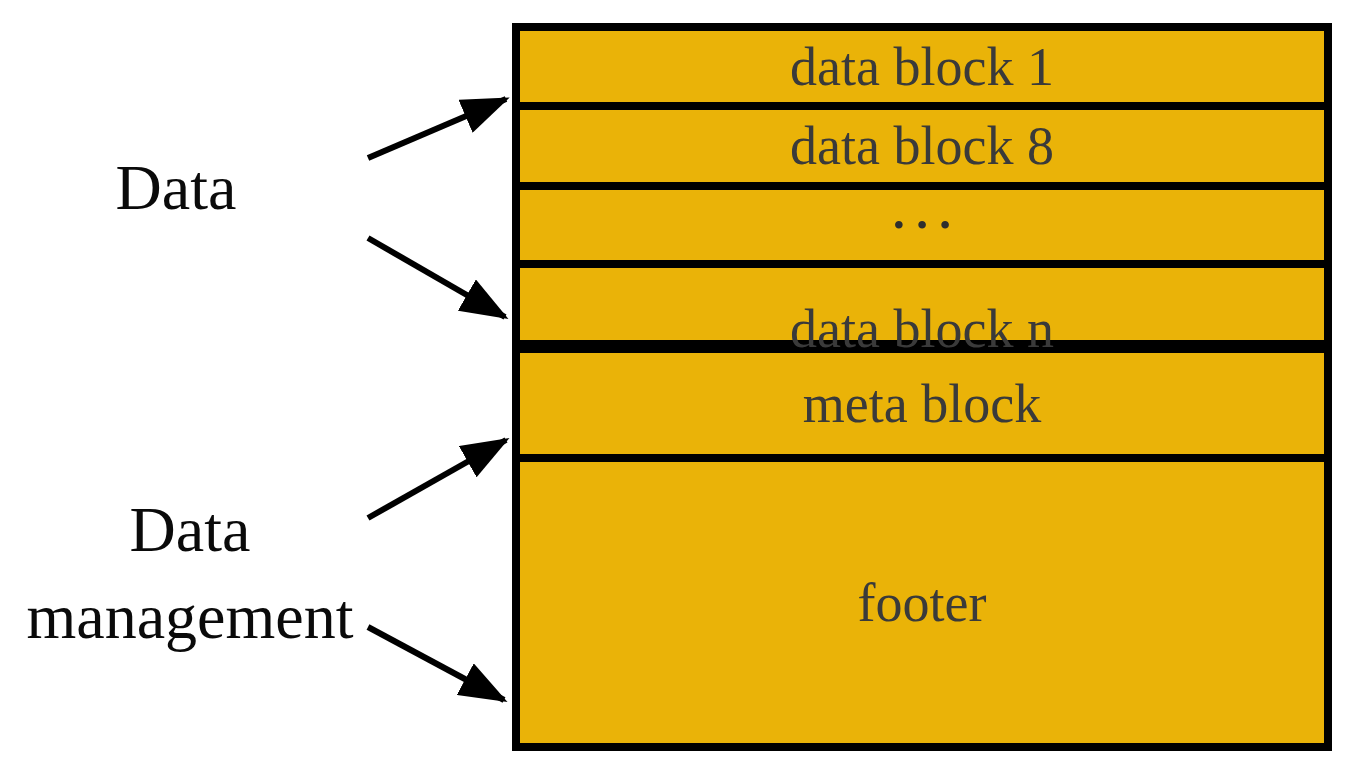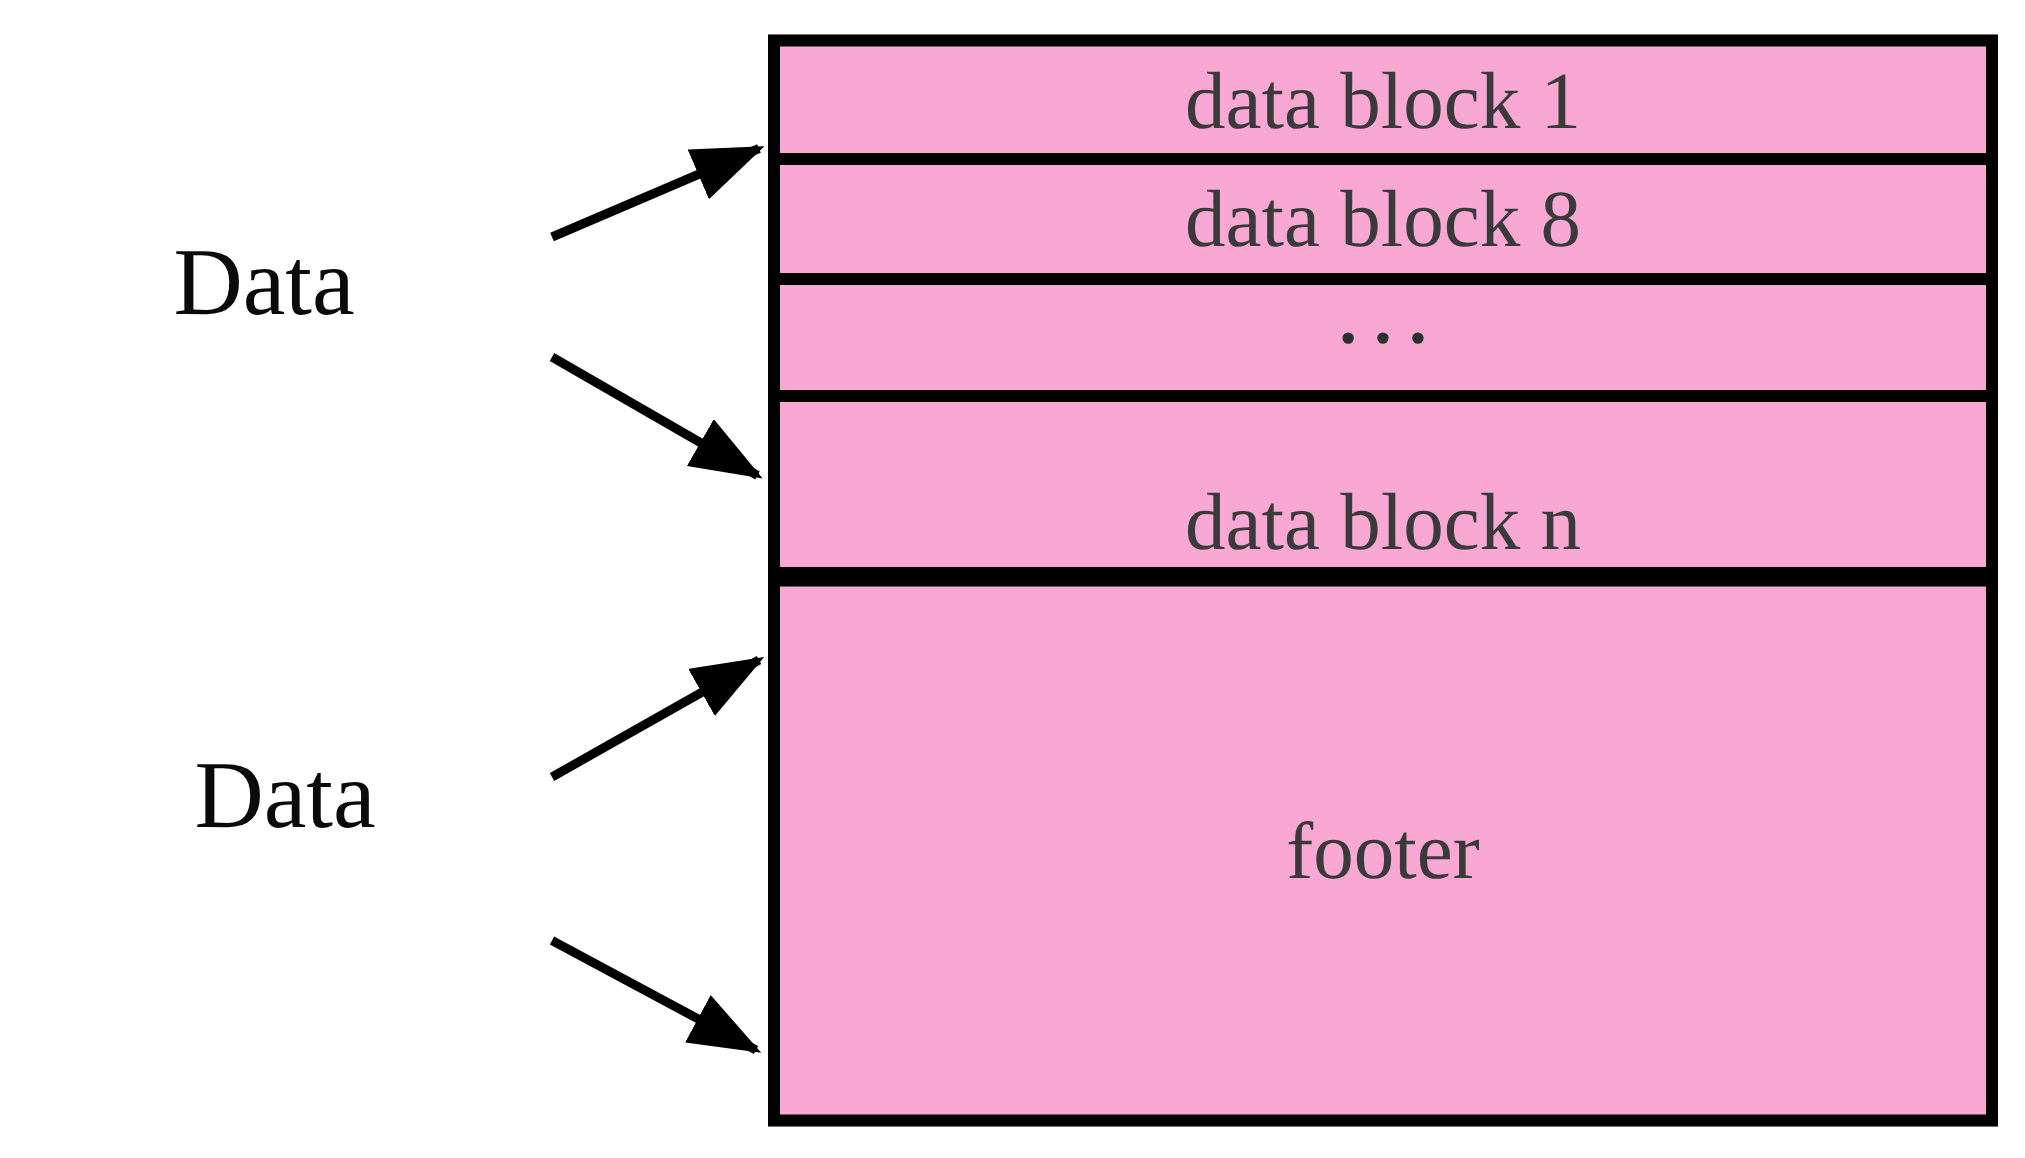--- a/index.html
+++ b/index.html
@@ -18,39 +18,39 @@
 
   
   .stack {
     position: absolute;
     left: 512px;
     top: 23px;
     width: 820px;
     height: 728px;
     box-sizing: border-box;
     border: 8px solid #000000;
-    background: #f9a8d4;
+    background: #eab308;
     display: flex;
     flex-direction: column;
   }
   .row {
     box-sizing: border-box;
     border-bottom: 8px solid #000000;
     display: flex;
     align-items: center;
     justify-content: center;
     font-size: 54px;
     color: #3a3a3a;
     line-height: 1;
     white-space: nowrap;
   }
   .r1 { height: 79px; }
   .r2 { height: 80px; }
   .r3 { height: 78px; }
-  .r4 { height: 123px; border-bottom-width: 13px; padding-top: 50px; }
+  .r4 { height: 85px; border-bottom-width: 13px; padding-top: 50px; }
   .r5 { height: 109px; }
   .r6 { height: 79px; }
   .r7 { height: 77px; border-bottom-width: 13px; }
   .r8 { flex: 1; border-bottom: none; }
 
   .dots {
     font-size: 32px;
     letter-spacing: 12px;
     text-indent: 12px;
     color: #2e2e2e;
@@ -91,20 +91,21 @@
 </style>
 </head>
 <body>
 
 <div class="canvas">
 
   <div class="label-data">Data</div>
 
   <div class="label-dm">
     <span>Data</span>
+    <span>management</span>
   </div>
 
   <svg class="arrows" viewBox="0 0 1350 772">
     <defs>
       <marker id="ah" viewBox="0 0 12 9" refX="11" refY="4.5" markerWidth="8" markerHeight="6" orient="auto">
         <path d="M0,0 L12,4.5 L0,9 Z" fill="#000000"></path>
       </marker>
     </defs>
     <line x1="368" y1="158" x2="506" y2="99" stroke="#000000" stroke-width="6" marker-end="url(#ah)"></line>
     <line x1="368" y1="238" x2="505" y2="317" stroke="#000000" stroke-width="6" marker-end="url(#ah)"></line>
@@ -118,18 +119,21 @@
     </div>
     <div class="row r2">
       <span>data block 8</span>
     </div>
     <div class="row r3">
       <span class="dots">•••</span>
     </div>
     <div class="row r4">
       <span>data block n</span>
     </div>
+    <div class="row r5">
+      <span>meta block</span>
+    </div>
     <div class="row r8">
       <span>footer</span>
     </div>
   </div>
 
 </div>
 
 </body></html>

